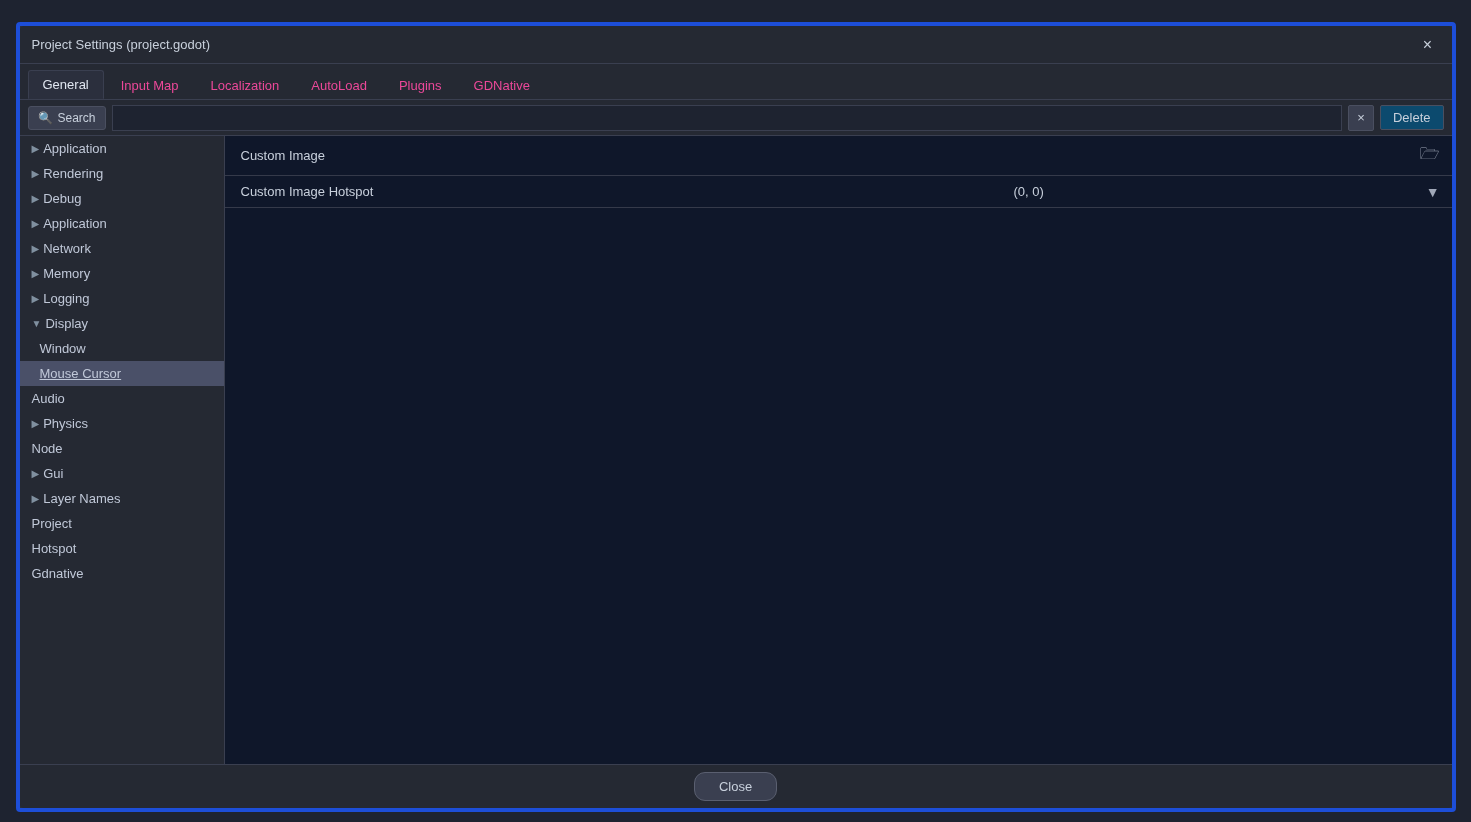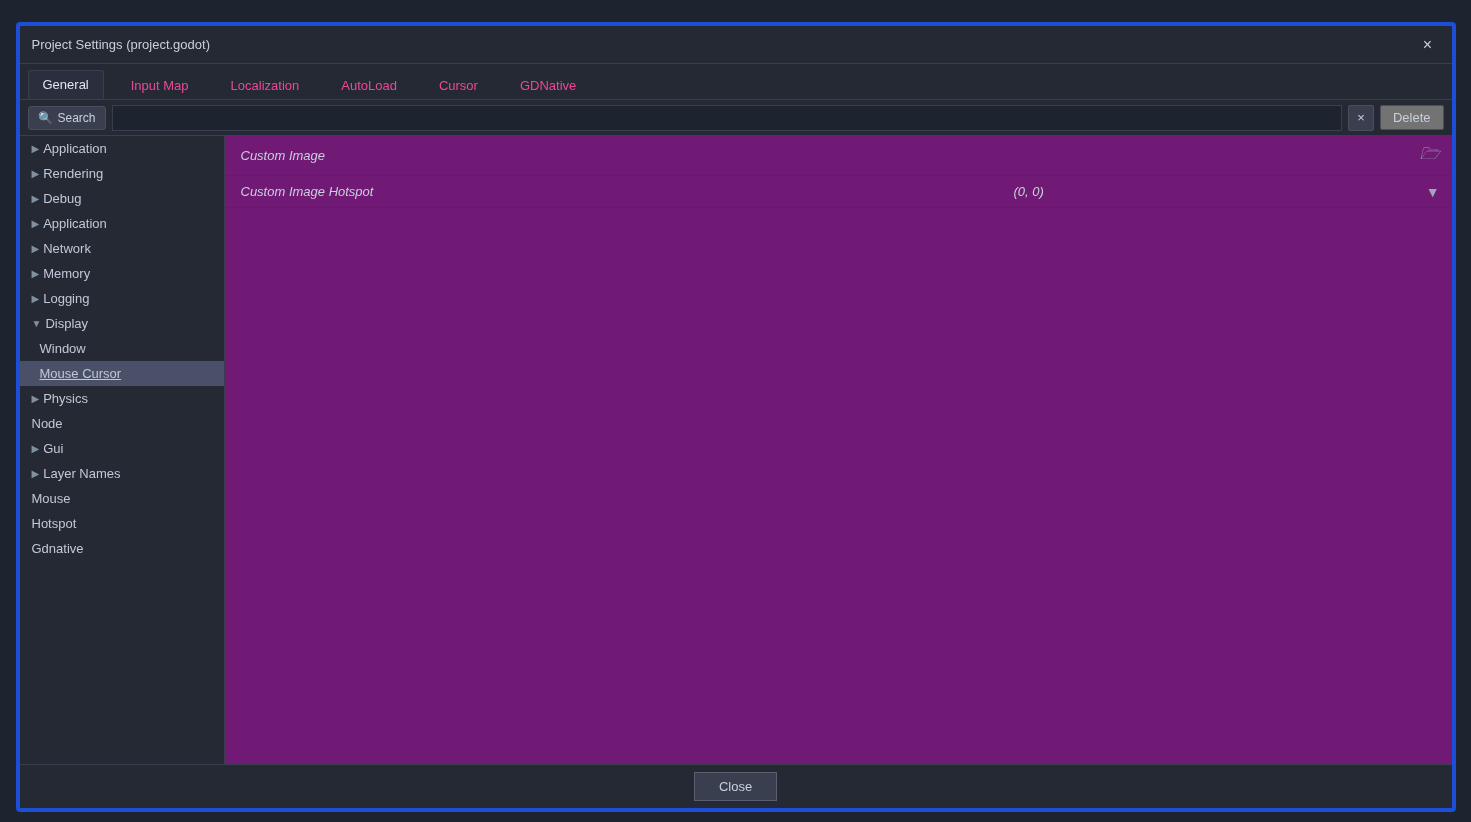--- a/index.html
+++ b/index.html
@@ -61,21 +61,21 @@
       justify-content: center;
       border-radius: 2px;
     }
     .tabs-bar {
       height: 36px;
       background: #252933;
       display: flex;
       align-items: flex-end;
       padding: 0 8px;
       border-bottom: 1px solid #3a3f50;
-      gap: 12px;
+      gap: 2px;
     }
     .tab {
       padding: 6px 14px;
       cursor: pointer;
       color: #ec4899;
       font-size: 13px;
       border-radius: 3px 3px 0 0;
       border: 1px solid transparent;
       border-bottom: none;
       background: transparent;
@@ -125,21 +125,21 @@
       width: 26px;
       height: 26px;
       cursor: pointer;
       border-radius: 2px;
       display: flex;
       align-items: center;
       justify-content: center;
       font-size: 13px;
     }
     .delete-btn {
-      background: #737373;
+      background: #0c4a6e;
       border: 1px solid #4a4f60;
       color: #c8d0dc;
       padding: 4px 12px;
       cursor: pointer;
       border-radius: 2px;
       font-size: 13px;
     }
     .main-panel {
       display: flex;
       flex: 1;
@@ -165,23 +165,22 @@
     .sidebar-item .chevron {
       font-size: 10px;
       color: #8090a0;
       flex-shrink: 0;
     }
     .sidebar-child {
       padding-left: 20px;
     }
     .settings-panel {
       flex: 1;
-      background: #701a75;
+      background: #0f172a;
       overflow-y: auto;
-      font-style: italic;
     }
     .settings-row {
       display: flex;
       align-items: center;
       border-bottom: 1px solid #353a4a;
       min-height: 32px;
     }
     .settings-label {
       flex: 1;
       padding: 6px 16px;
@@ -215,21 +214,21 @@
       align-items: center;
       justify-content: center;
       border-radius: 0 0 4px 4px;
     }
     .close-dialog-btn {
       background: #3a3f50;
       border: 1px solid #5a5f70;
       color: #c8d0dc;
       padding: 6px 24px;
       cursor: pointer;
-      border-radius: 0;
+      border-radius: 11px;
       font-size: 13px;
     }
   </style>
 </head>
 <body>
 
 <div class="dialog-overlay">
   <div class="dialog">
 
     <div class="dialog-titlebar">
@@ -244,21 +243,21 @@
       <div class="tab">
         <span>Input Map</span>
       </div>
       <div class="tab">
         <span>Localization</span>
       </div>
       <div class="tab">
         <span>AutoLoad</span>
       </div>
       <div class="tab">
-        <span>Cursor</span>
+        <span>Plugins</span>
       </div>
       <div class="tab">
         <span>GDNative</span>
       </div>
     </div>
 
     <div class="toolbar-row">
       <button class="search-btn">
         <span>🔍</span>
         <span>Search</span>
@@ -304,36 +303,39 @@
           <span class="chevron">▼</span>
           <span>Display</span>
         </div>
         <div class="sidebar-item sidebar-child">
           <span>Window</span>
         </div>
         <div class="sidebar-item sidebar-child selected">
           <span>Mouse Cursor</span>
         </div>
         <div class="sidebar-item">
+          <span>Audio</span>
+        </div>
+        <div class="sidebar-item">
           <span class="chevron">▶</span>
           <span>Physics</span>
         </div>
         <div class="sidebar-item">
           <span>Node</span>
         </div>
         <div class="sidebar-item">
           <span class="chevron">▶</span>
           <span>Gui</span>
         </div>
         <div class="sidebar-item">
           <span class="chevron">▶</span>
           <span>Layer Names</span>
         </div>
         <div class="sidebar-item">
-          <span>Mouse</span>
+          <span>Project</span>
         </div>
         <div class="sidebar-item">
           <span>Hotspot</span>
         </div>
         <div class="sidebar-item">
           <span>Gdnative</span>
         </div>
 
       </div>
 

